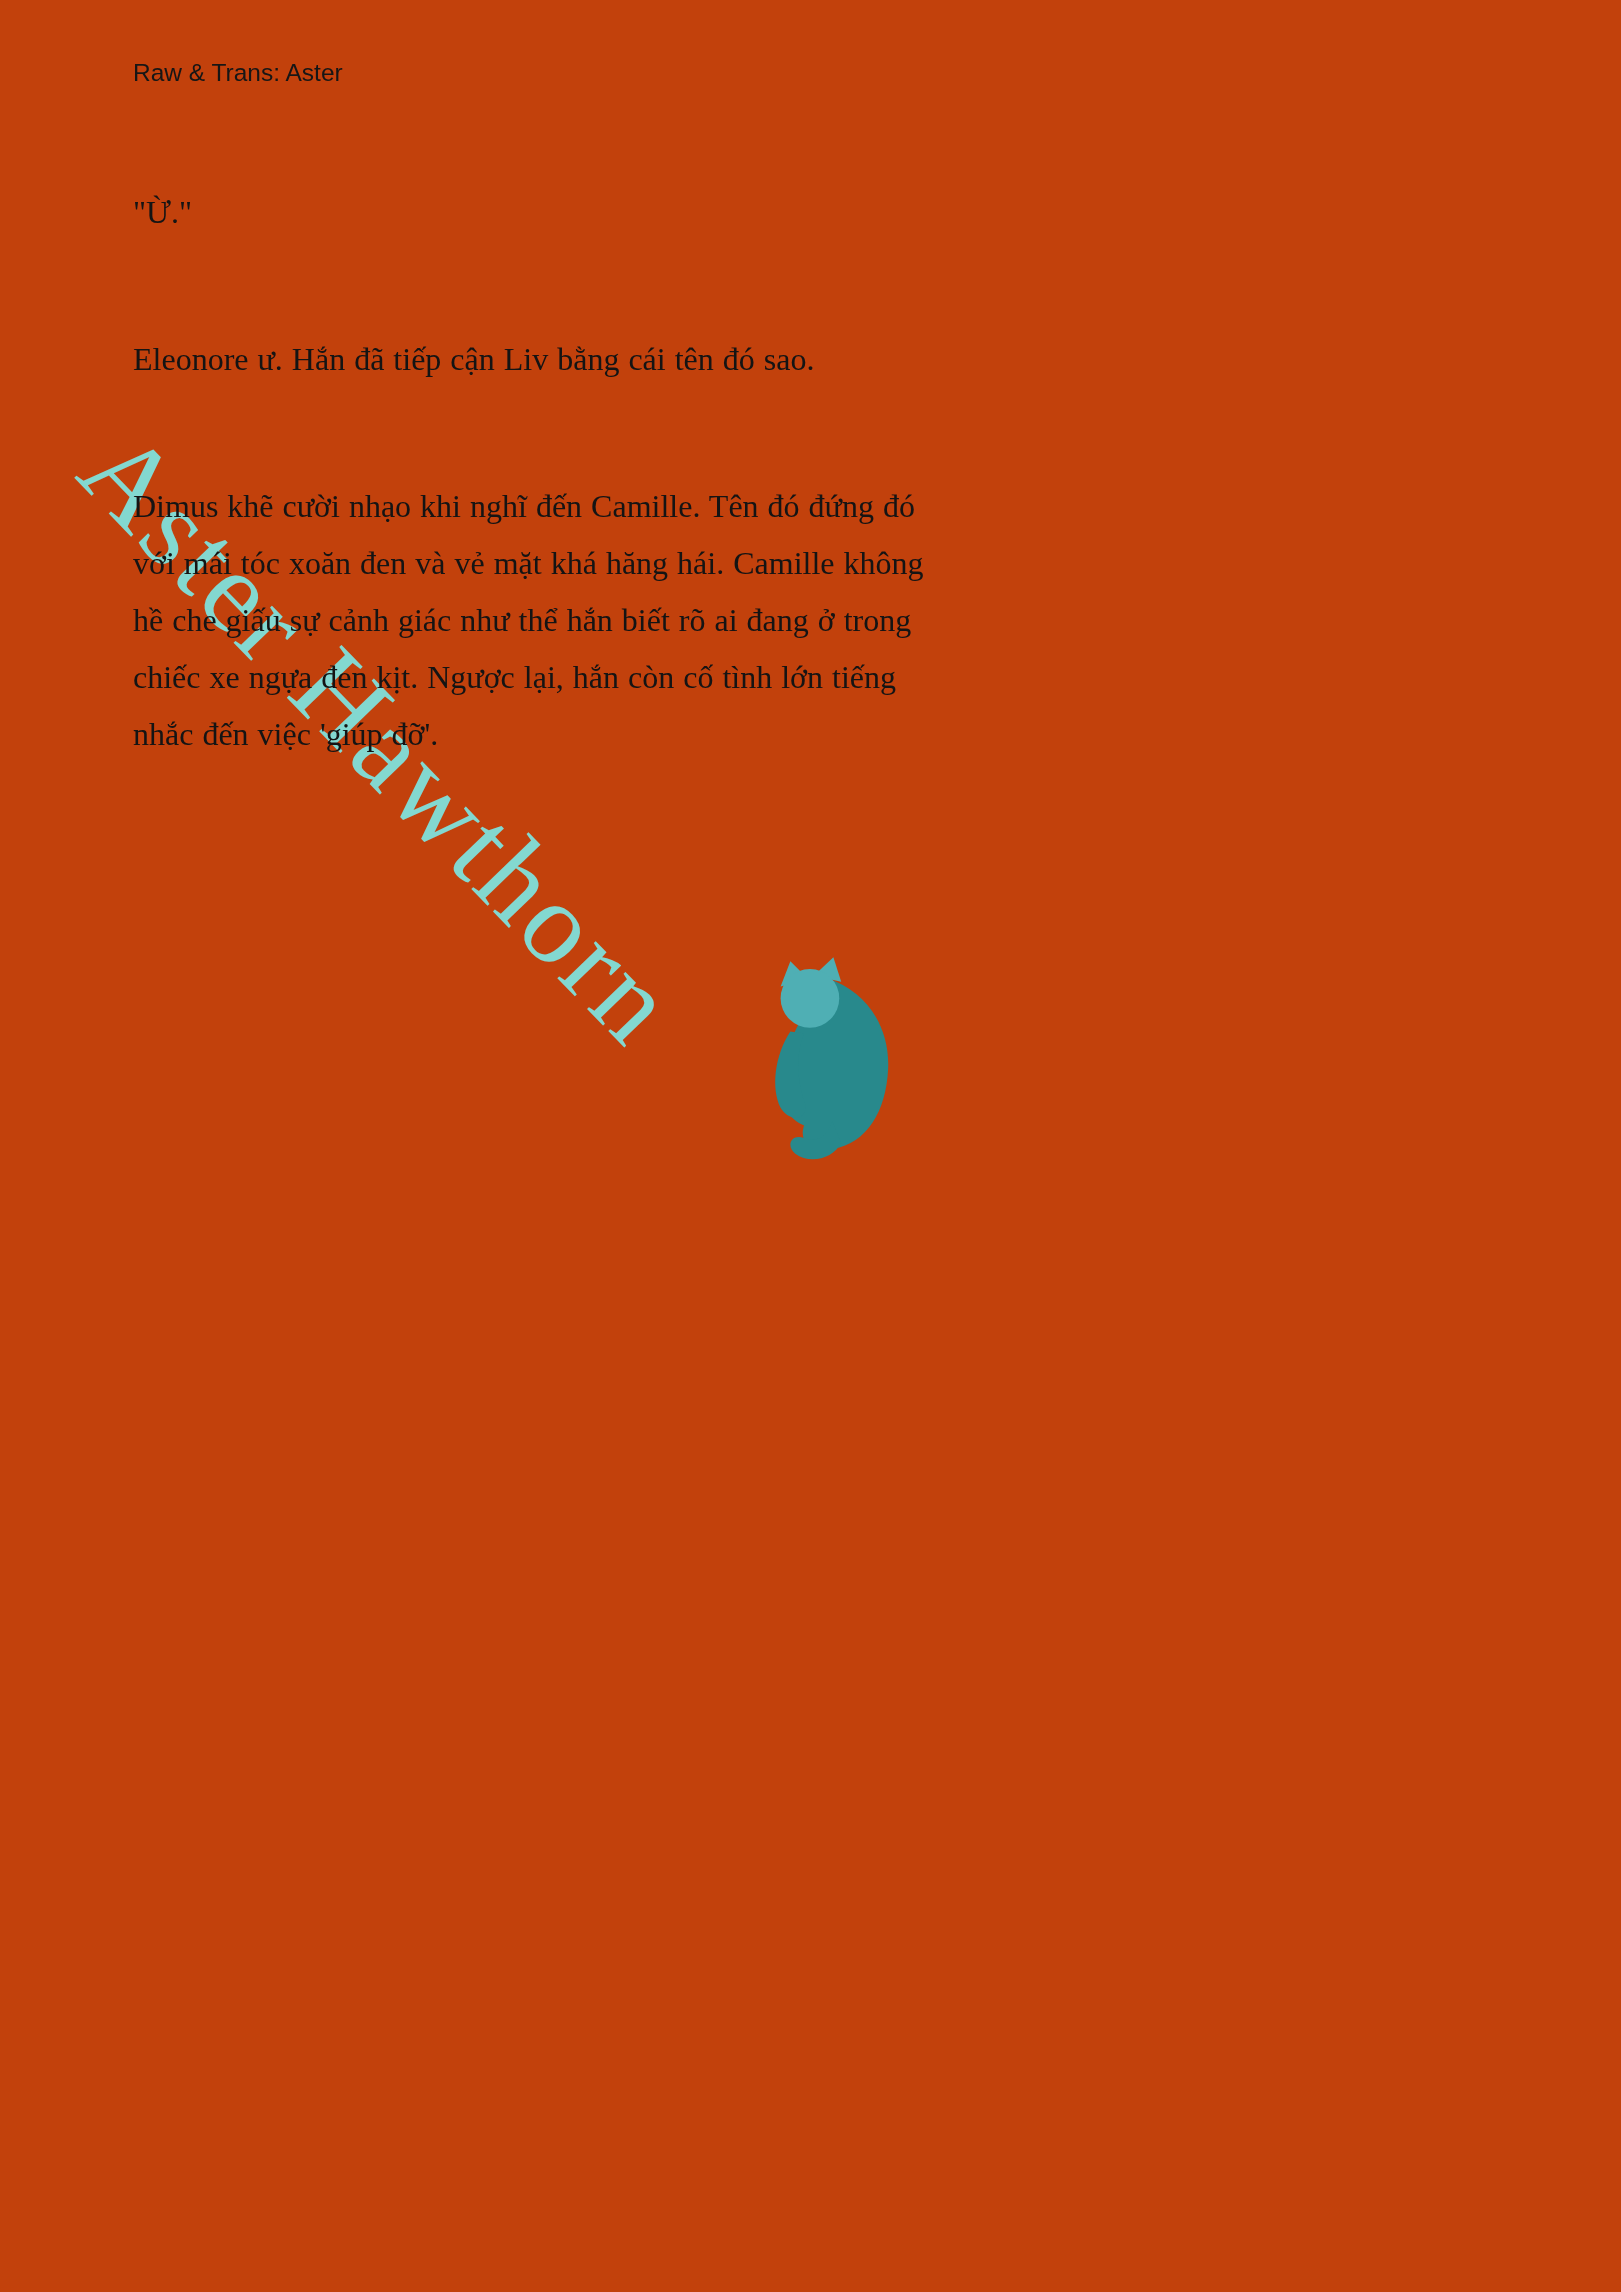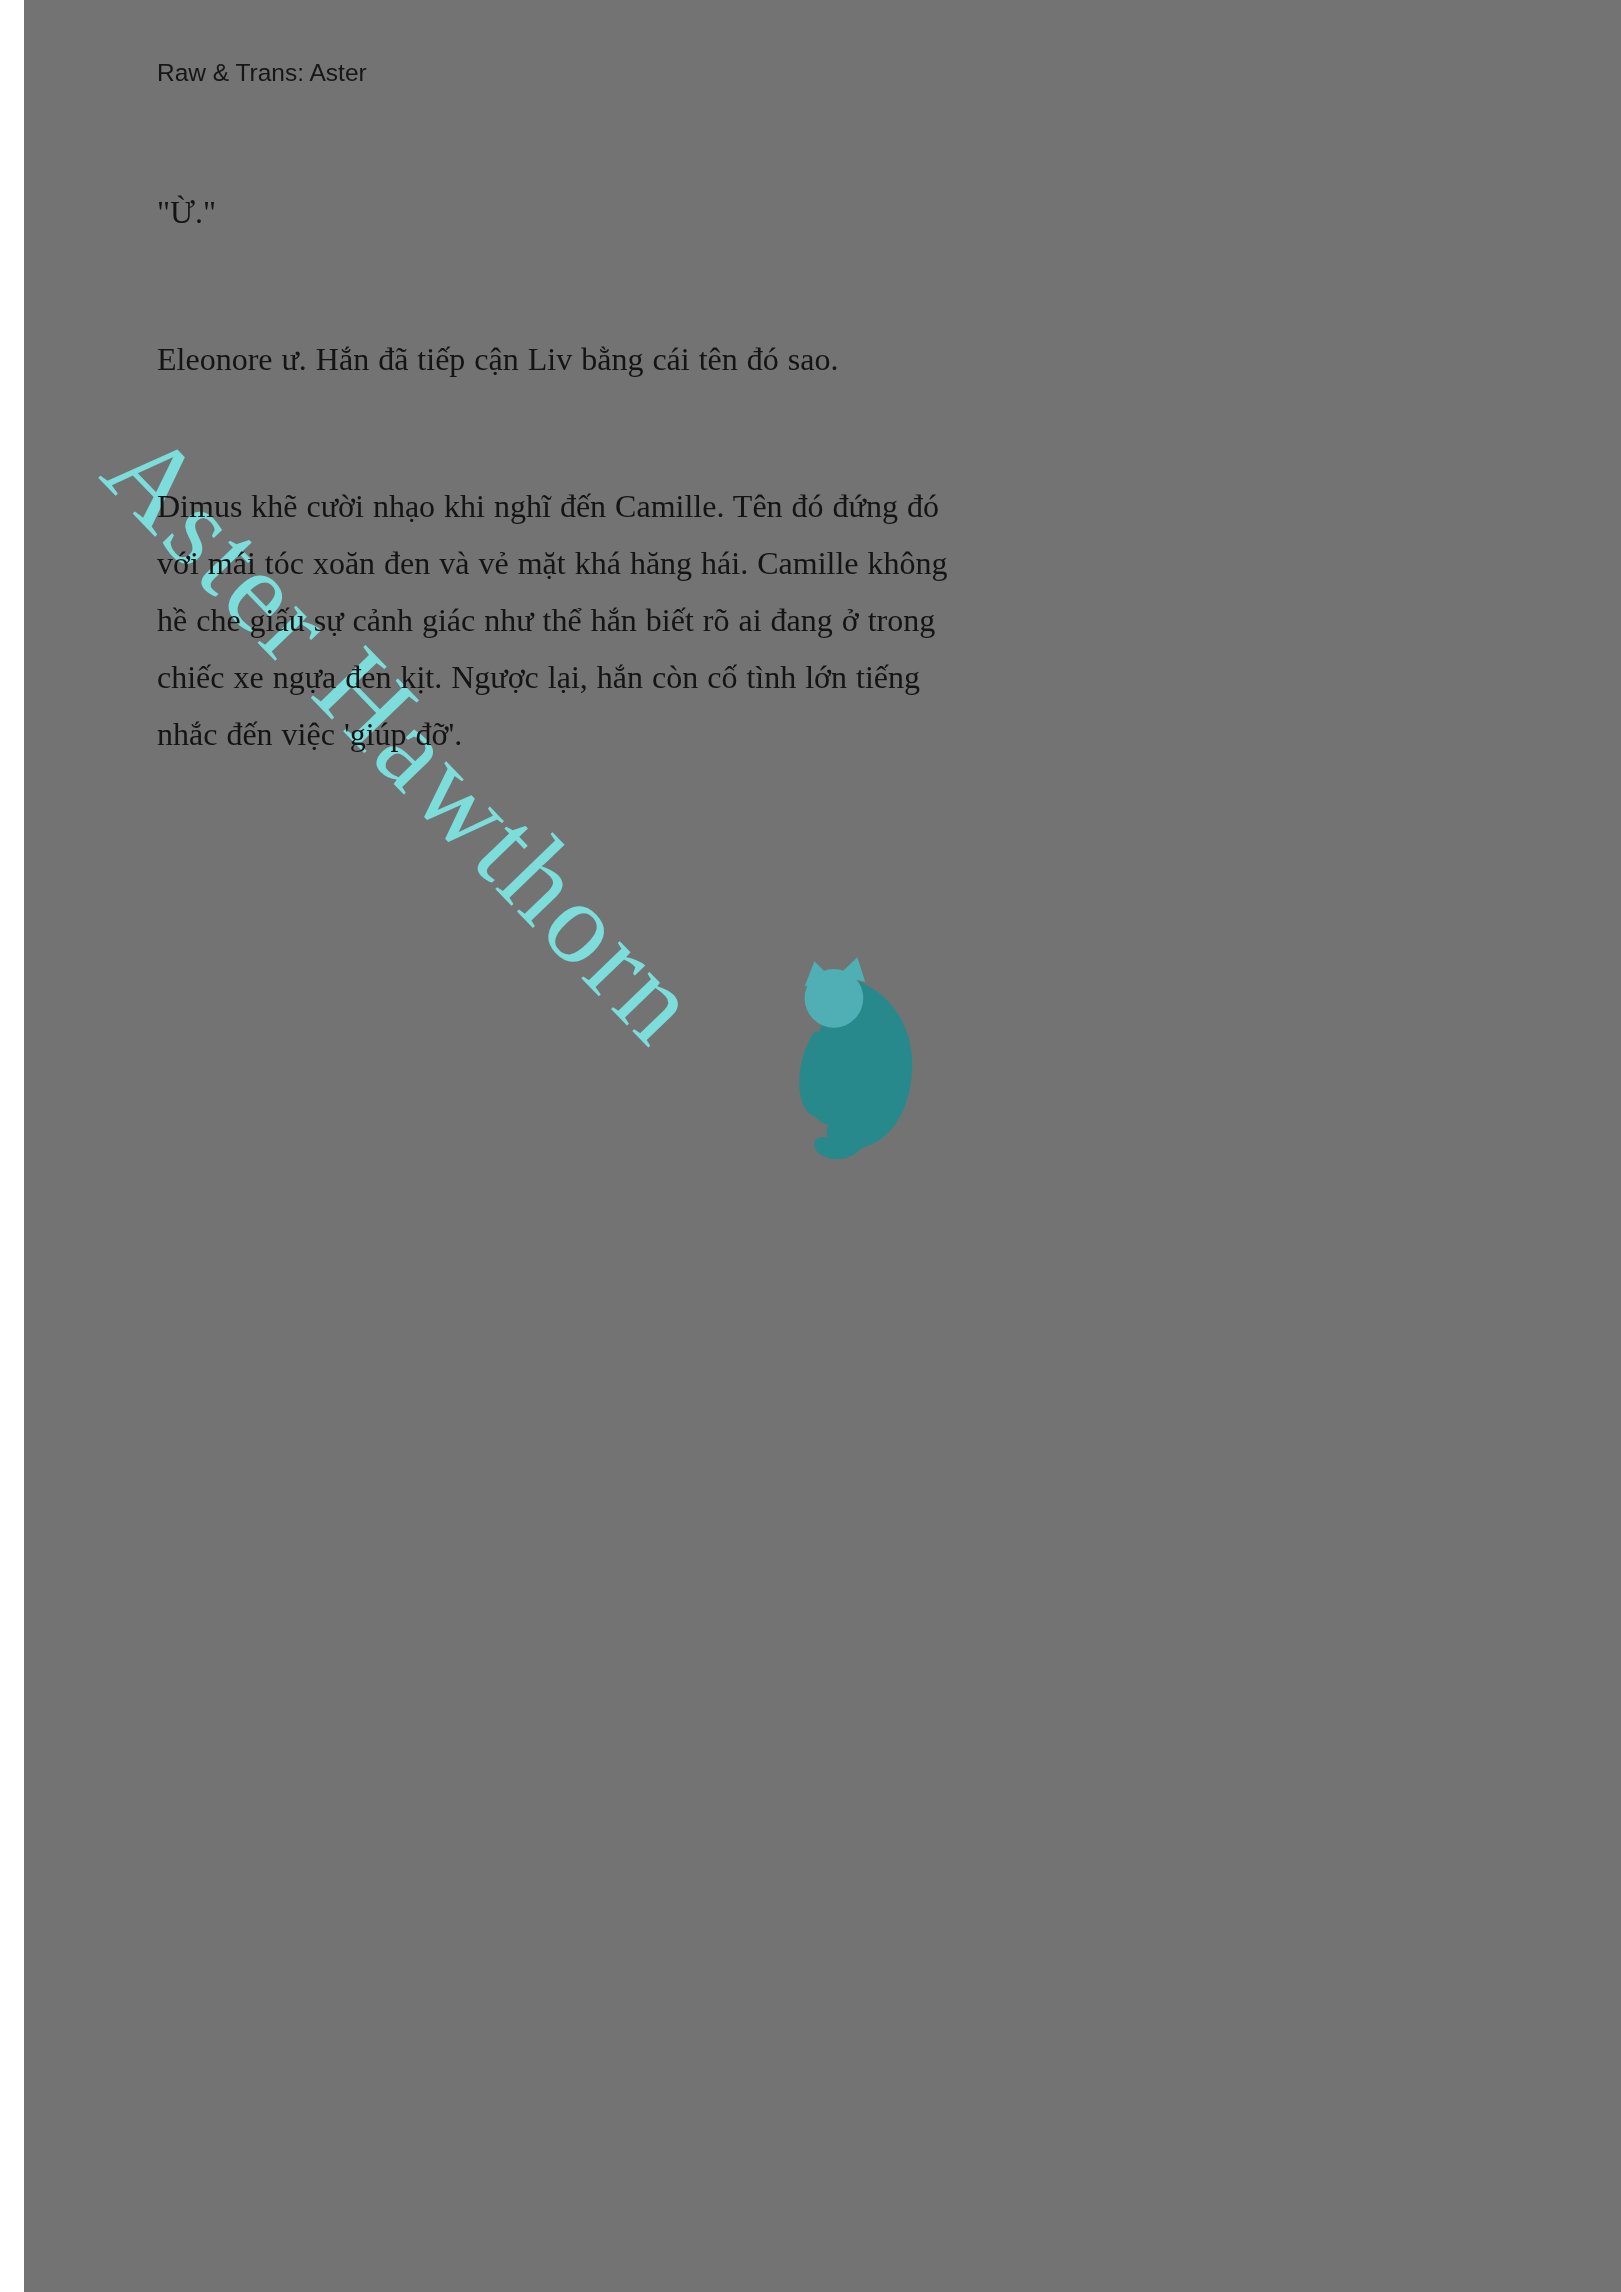--- a/index.html
+++ b/index.html
@@ -6,22 +6,21 @@
     html, body { width: 1621px; height: 2293px; }
     body {
       position: relative;
       background: #ffffff;
       font-family: "Liberation Serif", serif;
       overflow: hidden;
     }
     .page {
       position: absolute;
       inset: 0;
-      background: #737373;
-      margin-left: 24px;
+      background: #c2410c;
     }
     .header {
       position: absolute;
       left: 133px;
       top: 59px;
       font-family: "Liberation Sans", sans-serif;
       font-size: 24.5px;
       color: #161616;
       z-index: 4;
     }

